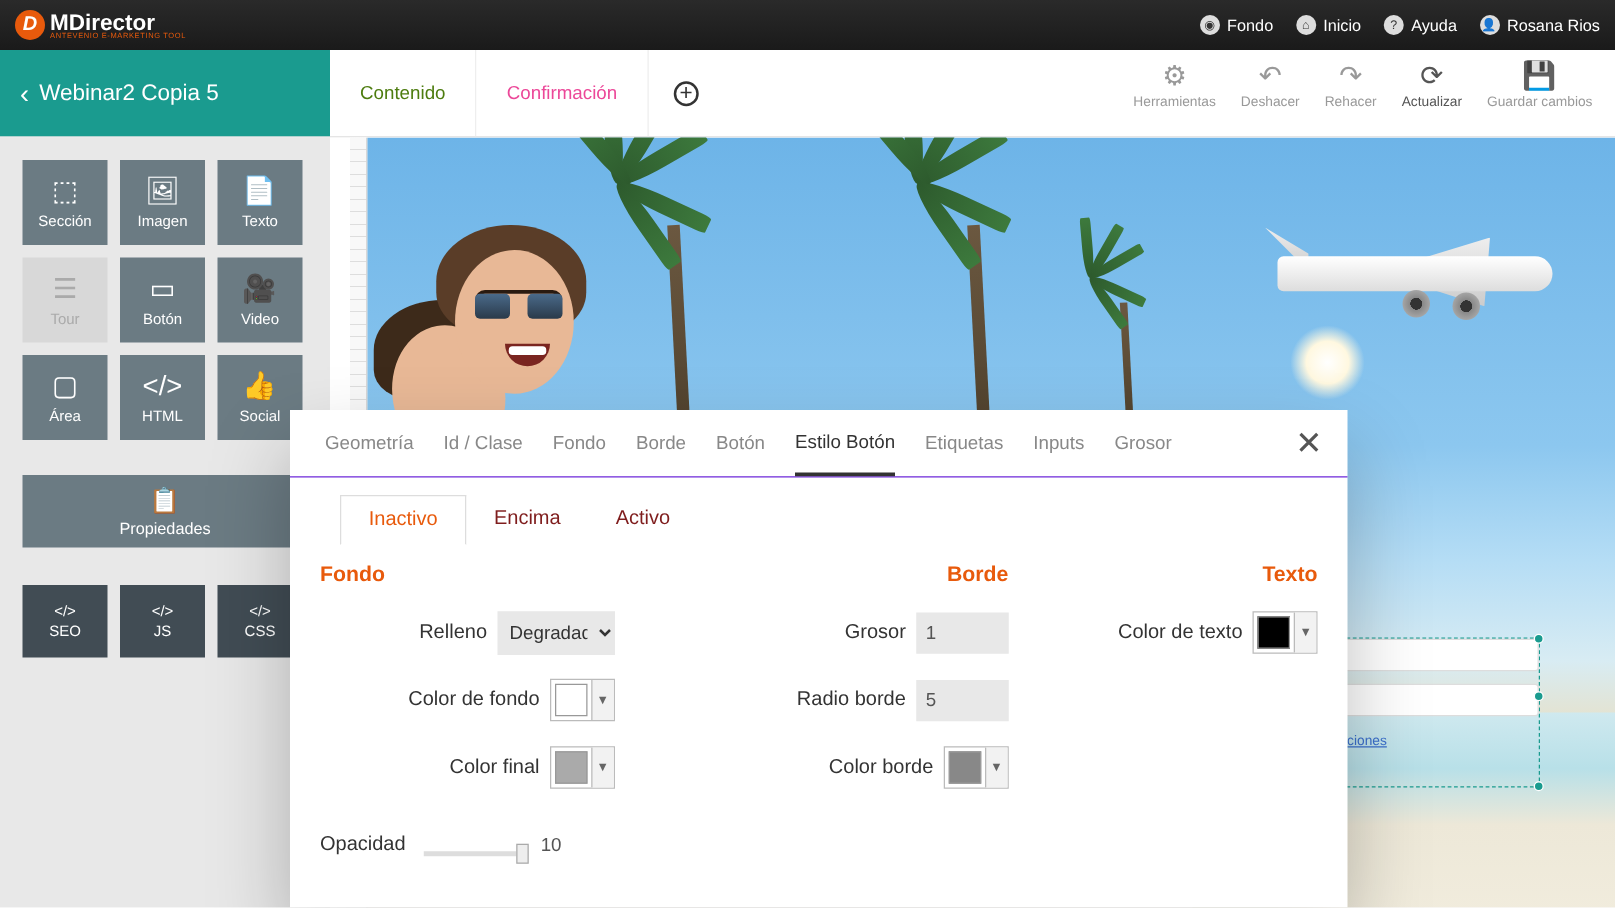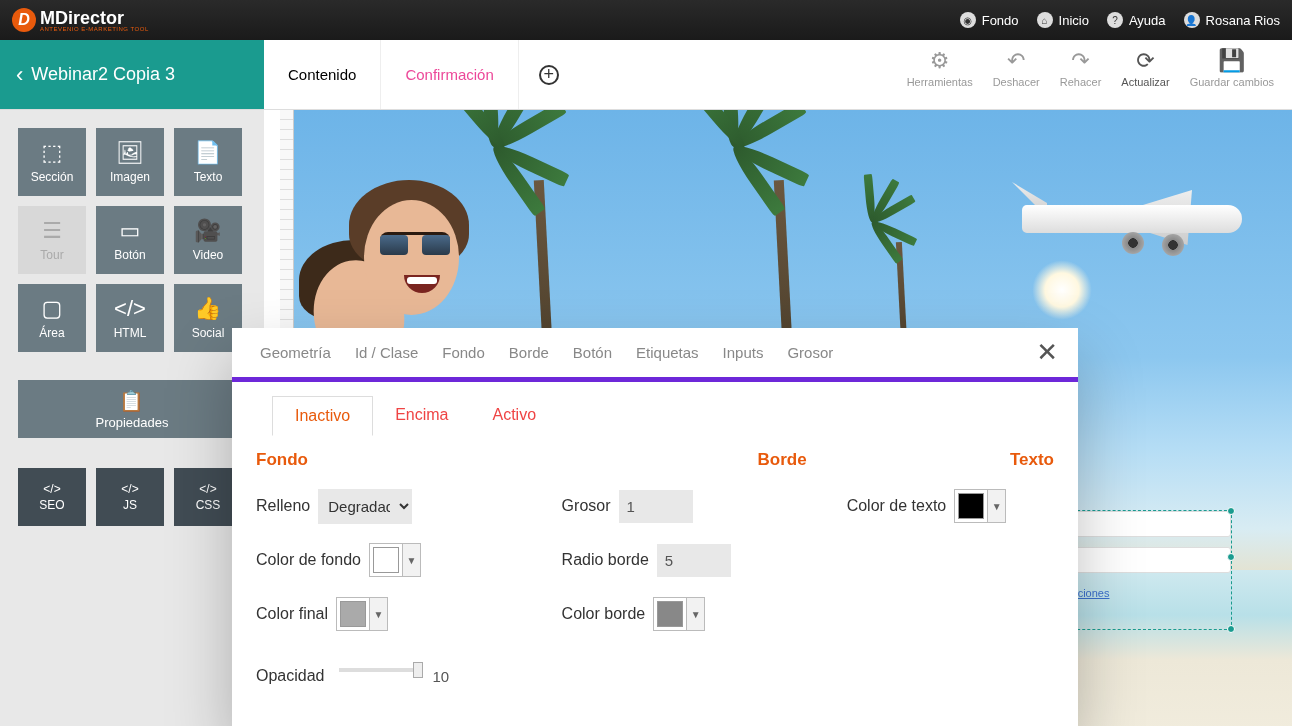--- a/index.html
+++ b/index.html
@@ -11,21 +11,21 @@
 .logo-sub{font-size:6px;color:#e85a0c;letter-spacing:0.5px;margin-top:-3px}
 .academy-dd{background:#3a3a3a;border:1px solid #555;border-radius:3px;padding:4px 30px 4px 10px;color:#ddd;font-size:13px;position:relative}
 .academy-dd:after{content:"▾";position:absolute;right:8px;color:#aaa}
 .topbar-right{margin-left:auto;display:flex;gap:18px;font-size:13px}
 .tb-item{display:flex;align-items:center;gap:6px;cursor:pointer}
 .tb-icon{width:16px;height:16px;background:#ddd;border-radius:50%;display:flex;align-items:center;justify-content:center;font-size:10px;color:#333}
 .second-row{height:70px;display:flex;background:#fff;border-bottom:1px solid #ddd}
 .project-title{width:264px;background:#1a9b8f;color:#fff;display:flex;align-items:center;padding:0 16px;font-size:18px;gap:8px}
 .main-tabs{display:flex;align-items:stretch}
 .main-tab{padding:0 24px;display:flex;align-items:center;font-size:15px;color:#ec4899;border-right:1px solid #eee;cursor:pointer}
-.main-tab.active{color:#000000}
+.main-tab.active{color:#4d7c0f}
 .plus-btn{width:40px;display:flex;align-items:center;justify-content:center;font-size:18px;color:#333;cursor:pointer;border:2px solid #333;border-radius:50%;width:20px;height:20px;margin:auto 20px}
 .toolbar-right{margin-left:auto;display:flex;gap:20px;padding:8px 18px;color:#999;font-size:11px}
 .tool-btn{display:flex;flex-direction:column;align-items:center;gap:2px;cursor:pointer}
 .tool-btn.active{color:#555}
 .tool-ico{font-size:22px}
 .workspace{display:flex;height:616px}
 .sidebar{width:264px;background:#e8e8e8;padding:18px;display:flex;flex-direction:column;gap:10px}
 .sb-grid{display:flex;flex-wrap:wrap;gap:10px}
 .sb-tile{width:68px;height:68px;background:#6b7b83;color:#fff;display:flex;flex-direction:column;align-items:center;justify-content:center;gap:4px;font-size:12px;cursor:pointer}
 .sb-tile.disabled{background:#d8d8d8;color:#aaa}
@@ -59,39 +59,39 @@
 .hair-a{position:absolute;left:5px;top:70px;width:110px;height:80px;background:#3d2a1a;border-radius:50% 50% 30% 30%}
 .hair-b{position:absolute;left:55px;top:10px;width:120px;height:90px;background:#5a3d28;border-radius:50% 50% 40% 40%}
 .mouth{position:absolute;width:36px;height:18px;background:#7a2520;border-radius:0 0 20px 20px}
 .mouth.ma{left:55px;top:165px}.mouth.mb{left:110px;top:105px}
 .teeth{position:absolute;inset:2px 3px auto 3px;height:7px;background:#fff;border-radius:3px}
 .glasses{position:absolute;left:86px;top:62px;width:70px;height:22px;border-top:3px solid #2a1a10;border-radius:8px}
 .glasses:before,.glasses:after{content:"";position:absolute;width:28px;height:20px;background:linear-gradient(#4a6a8a,#2a3a4a);border-radius:4px;top:0}
 .glasses:before{left:0}.glasses:after{right:0}
 .beach-line{position:absolute;left:660px;right:0;top:460px;height:180px;background:linear-gradient(#cfe9ef 0%,#b8e0e8 25%,#ede8d8 50%,#f2edde 100%)}
 .modal{position:absolute;left:232px;top:328px;width:846px;height:398px;background:#fff;box-shadow:0 30px 60px rgba(0,0,0,.25);z-index:50}
-.modal-tabs{height:54px;border-bottom:5px solid #6d28d9;display:flex;align-items:center;padding:0 28px;gap:24px;font-size:15px;color:#888;position:relative}
+.modal-tabs{height:54px;border-bottom:1px solid #6d28d9;display:flex;align-items:center;padding:0 28px;gap:24px;font-size:15px;color:#888;position:relative}
 .modal-tab{cursor:pointer;padding:16px 0}
 .modal-tab.active{color:#333;border-bottom:3px solid #333;margin-bottom:-1px}
 .modal-close{position:absolute;right:20px;font-size:26px;color:#555;cursor:pointer;font-weight:300}
 .state-tabs{display:flex;padding:14px 40px 0;gap:0;font-size:16px}
-.state-tab{padding:10px 22px;color:#ef4444;cursor:pointer}
+.state-tab{padding:10px 22px;color:#7f1d1d;cursor:pointer}
 .state-tab.active{color:#e85a0c;border:1px solid #ddd;border-bottom:1px solid #fff;background:#fff}
 .panel-body{display:flex;padding:14px 24px;gap:30px}
 .col{display:flex;flex-direction:column;gap:10px}
 .col-title{color:#e85a0c;font-size:17px;font-weight:bold;margin-bottom:4px}
-.frow{display:flex;align-items:center;gap:8px;height:44px}
+.frow{display:flex;align-items:center;justify-content:flex-end;gap:8px;height:44px}
 .flabel{font-size:16px;color:#333;text-align:right}
 .fselect{background:#e8e8e8;border:none;padding:8px 6px;font-size:15px;width:94px;color:#333}
 .finput{background:#e8e8e8;border:none;padding:8px 8px;font-size:15px;width:74px;color:#555}
 .color-chip{display:flex;border:1px solid #bbb}
 .swatch{width:26px;height:26px;border:1px solid #999;margin:3px}
 .sw-white{background:#fff}.sw-gray{background:#aaa}.sw-dark{background:#888}.sw-black{background:#000}
 .chip-dd{width:18px;display:flex;align-items:center;justify-content:center;color:#666;font-size:10px;border-left:1px solid #bbb;background:#f2f2f2}
-.slider-wrap{display:flex;align-items:flex-start;gap:10px}
+.slider-wrap{display:flex;align-items:flex-end;gap:10px}
 .slider-track{width:84px;height:4px;background:#ddd;position:relative}
 .slider-thumb{position:absolute;right:0;top:-6px;width:10px;height:16px;background:#eee;border:1px solid #aaa}
 .col1{width:250px}
 .col2{width:260px;margin-left:40px}
 .col3{width:220px;margin-left:10px}
 .canvas-ruler{position:absolute;left:16px;top:0;width:14px;height:100%;background:repeating-linear-gradient(#f8f8f8 0,#f8f8f8 9px,#ddd 9px,#ddd 10px);border-right:1px solid #ccc}
 .form-outline{position:absolute;right:60px;top:400px;width:170px;height:120px;border:1px dashed #1a9b8f}
 .form-field{height:26px;background:#fff;border:1px solid #ddd;border-radius:3px;margin-bottom:10px}
 .form-handle{position:absolute;width:8px;height:8px;background:#1a9b8f;border:1px solid #fff;border-radius:50%}
 .fh1{right:-4px;top:-4px}.fh2{right:-4px;top:42px}.fh3{right:-4px;bottom:-4px}
@@ -124,21 +124,21 @@
     <div class="tb-item">
         <span class="tb-icon">👤</span>
         <span>Rosana Rios</span>
       </div>
   </div>
 </div>
 
 <div class="second-row">
   <div class="project-title">
     <span style="font-size:22px">‹</span>
-    <span>Webinar2 Copia 3</span>
+    <span>Webinar2 Copia 5</span>
   </div>
   <div class="main-tabs">
     <div class="main-tab active">Contenido</div>
     <div class="main-tab">Confirmación</div>
     <div class="plus-btn">+</div>
   </div>
   <div class="toolbar-right">
     <div class="tool-btn">
         <span class="tool-ico">⚙</span>
         <span>Herramientas</span>
@@ -293,20 +293,21 @@
   </div>
 </div>
 
 <div class="modal">
   <div class="modal-tabs">
     <div class="modal-tab">Geometría</div>
     <div class="modal-tab">Id / Clase</div>
     <div class="modal-tab">Fondo</div>
     <div class="modal-tab">Borde</div>
     <div class="modal-tab">Botón</div>
+    <div class="modal-tab active">Estilo Botón</div>
     <div class="modal-tab">Etiquetas</div>
     <div class="modal-tab">Inputs</div>
     <div class="modal-tab">Grosor</div>
     <div class="modal-close">✕</div>
   </div>
   <div class="state-tabs">
     <div class="state-tab active">Inactivo</div>
     <div class="state-tab">Encima</div>
     <div class="state-tab">Activo</div>
   </div>

